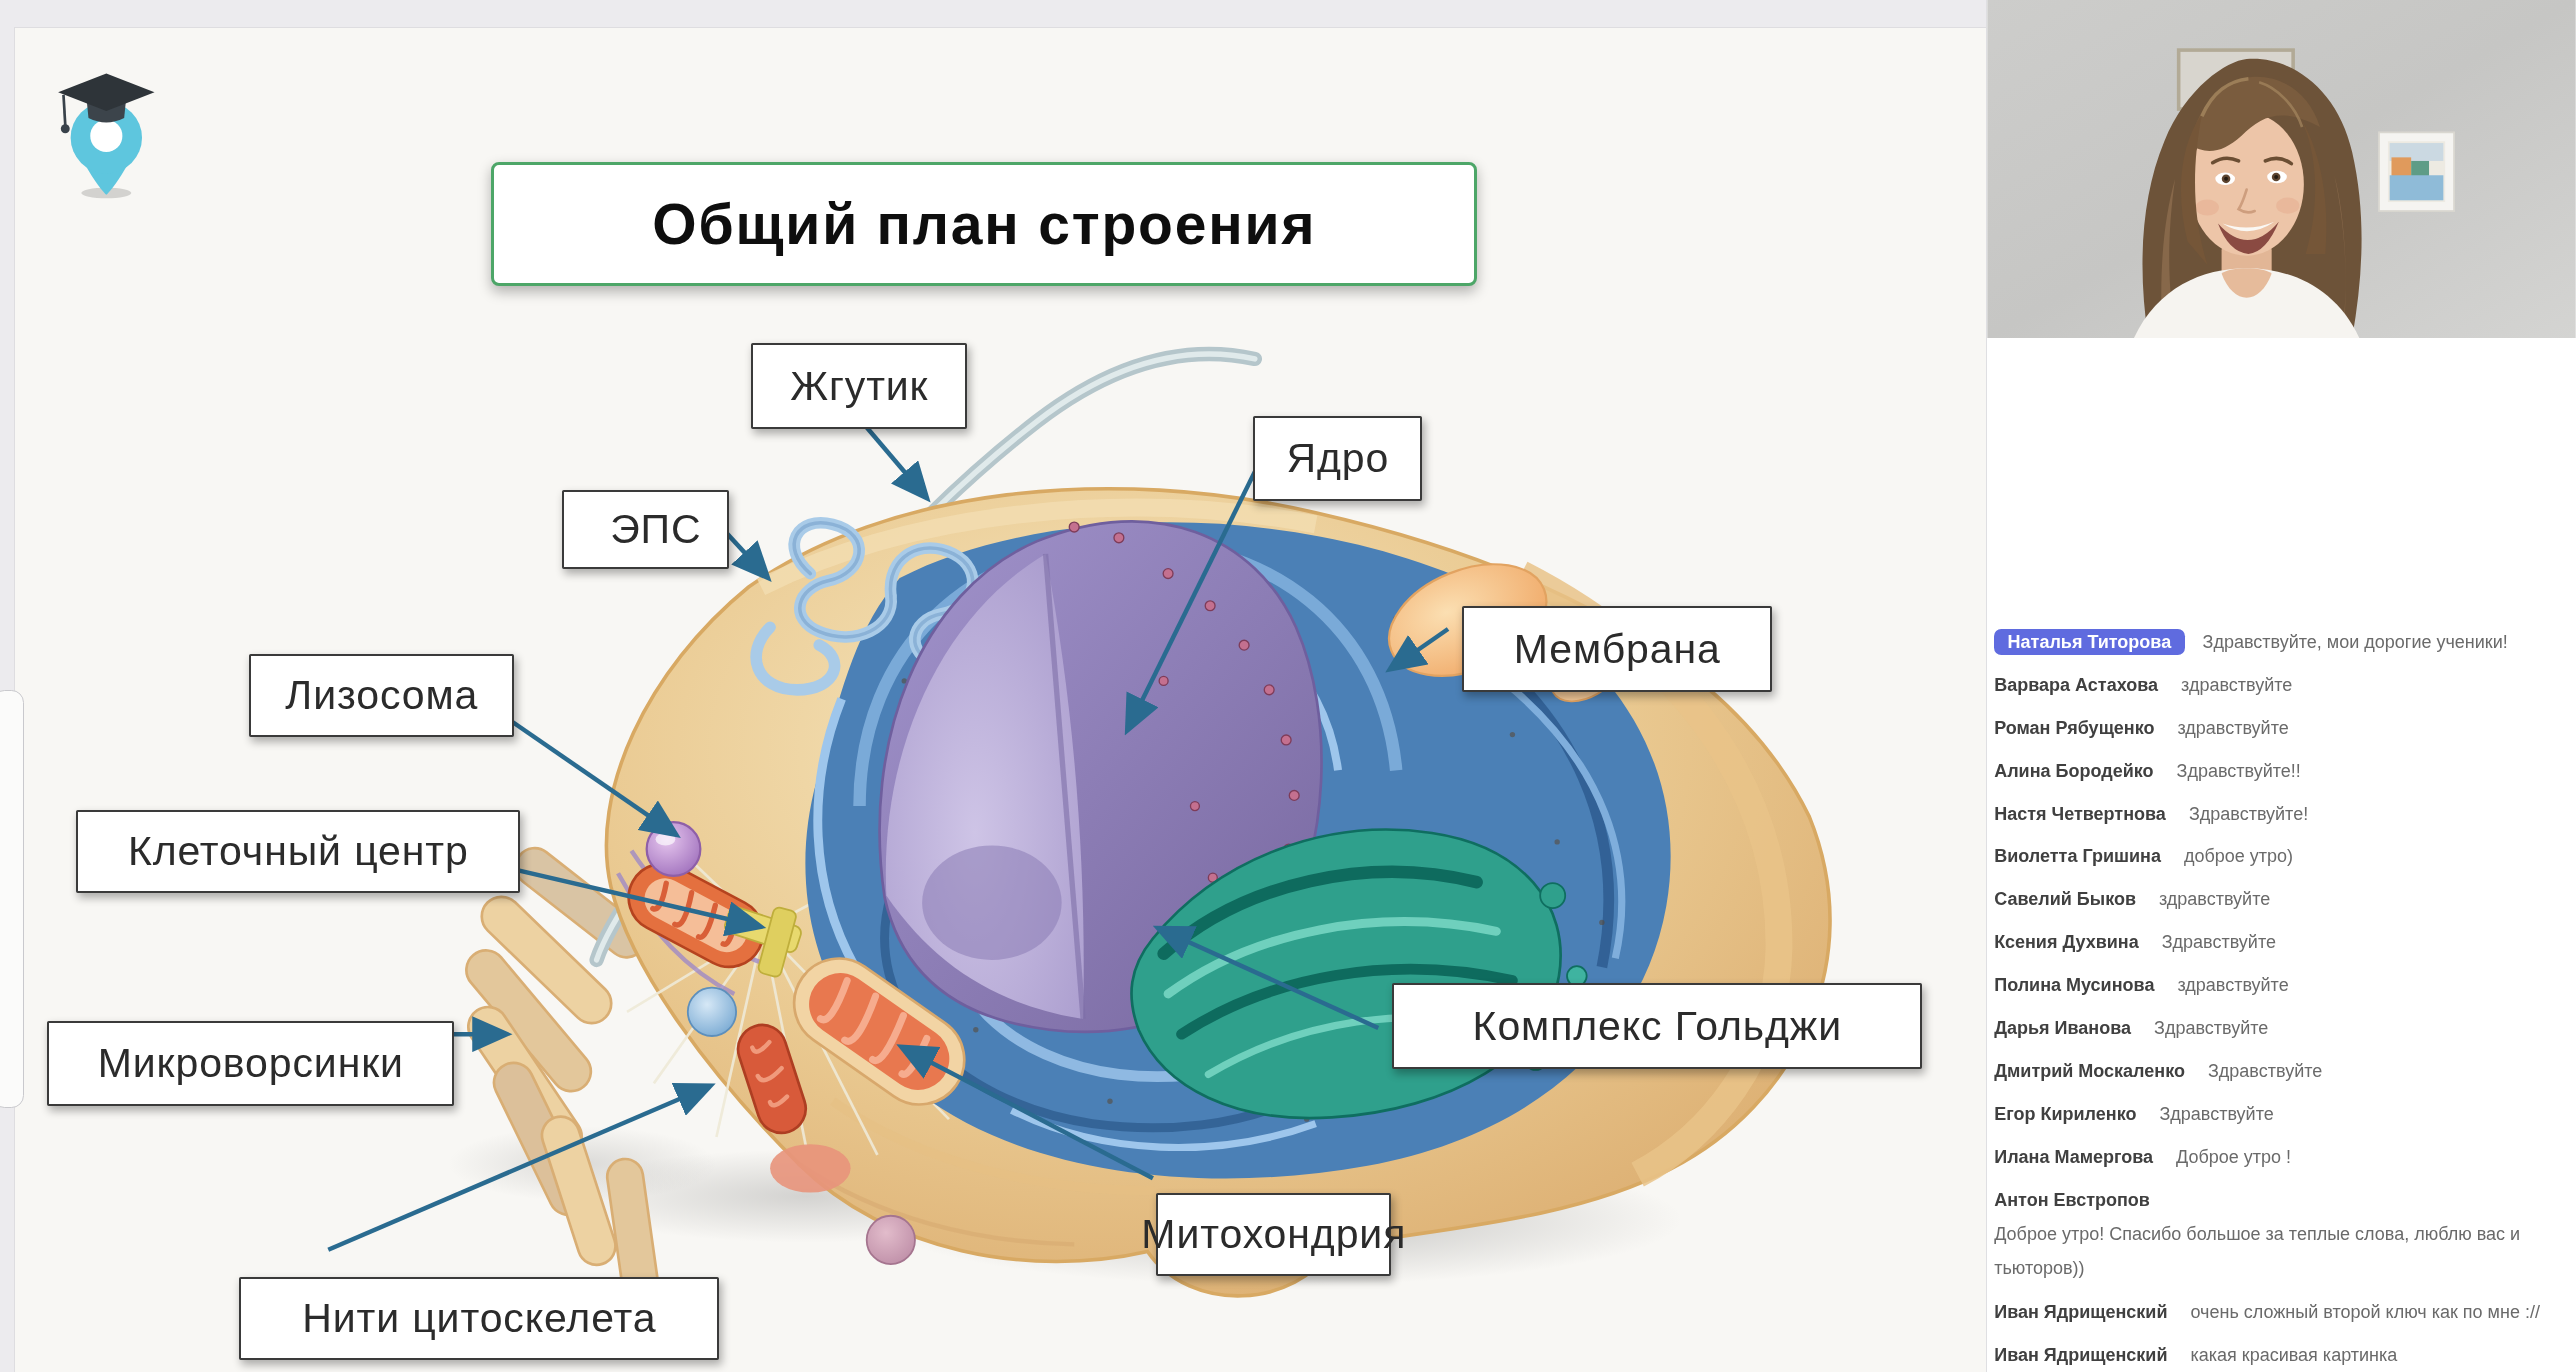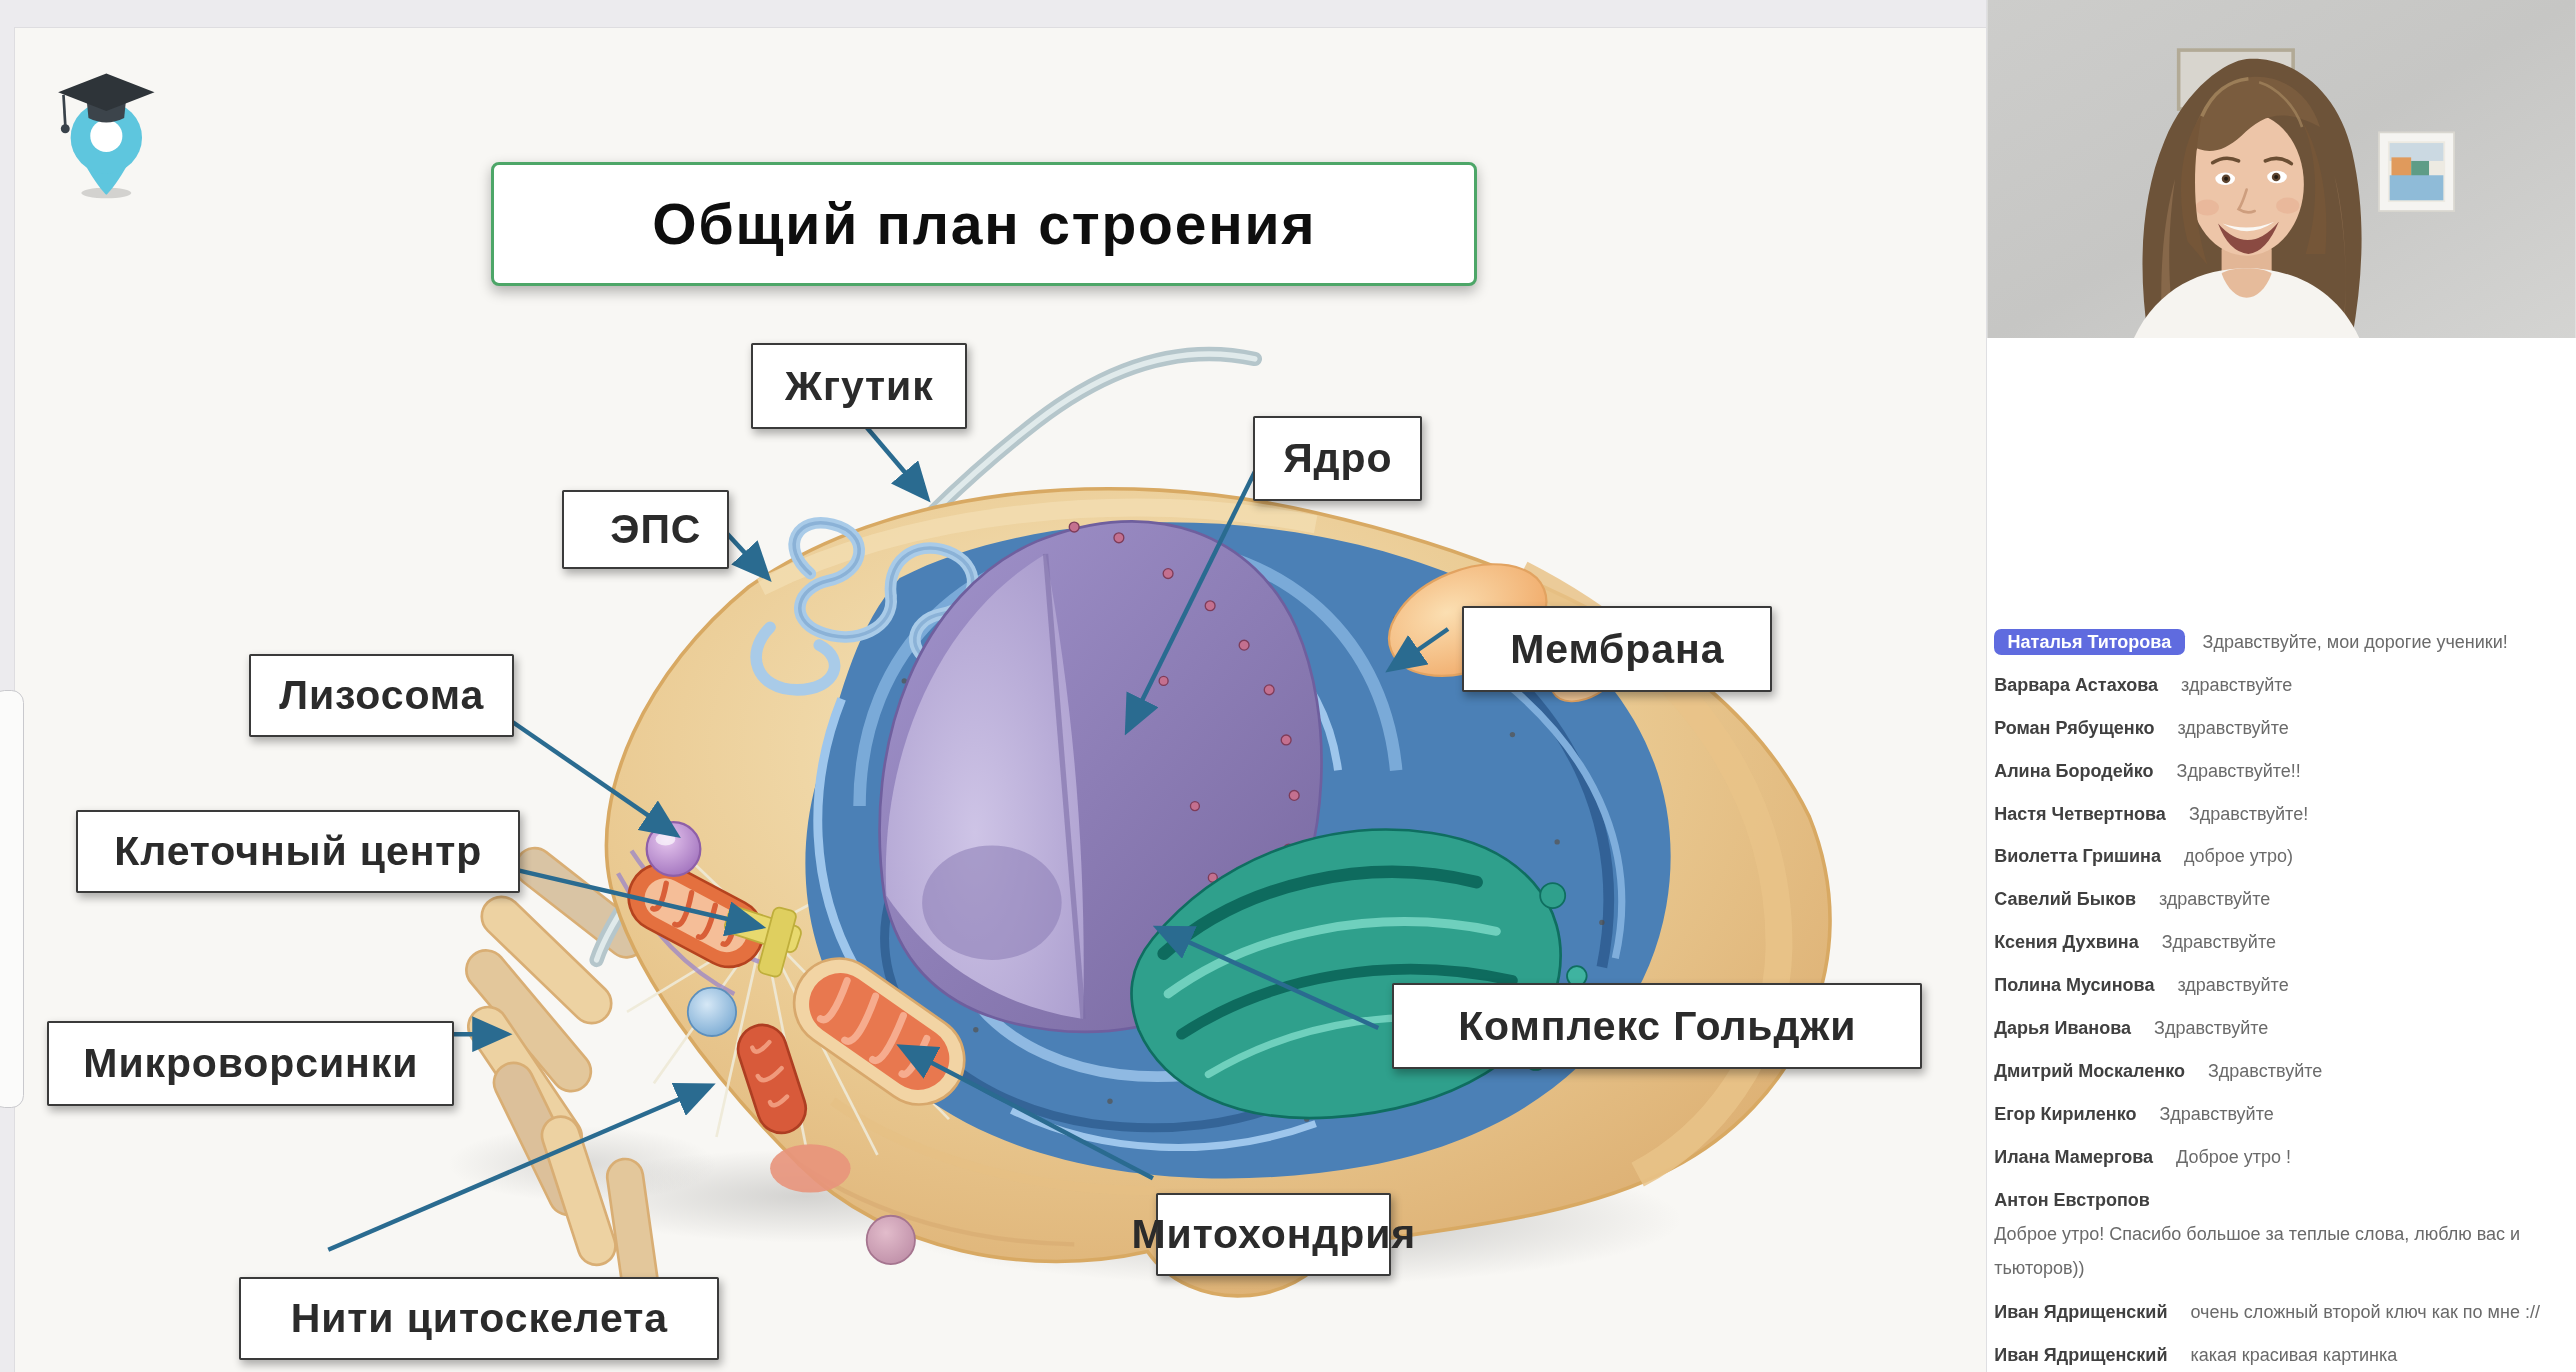--- a/index.html
+++ b/index.html
@@ -10,21 +10,21 @@
     background:#F8F7F4;border-left:0.9px solid #DEDDE0;border-top:0.9px solid #DEDDE0;}
   #edge-handle{position:absolute;left:-23px;top:662px;width:30px;height:416px;
     background:#FBFBFA;border:1.8px solid #C9C9CD;border-radius:12.5px;}
   #logo{position:absolute;left:36px;top:40px;width:116px;height:134px;}
 
   .cell-svg{position:absolute;left:0;top:0;pointer-events:none;}
 
   
   .lbl{position:absolute;background:#FFFFFF;border:2.7px solid #3A3A3A;border-radius:1.8px;
     box-shadow:2.7px 4.5px 8px rgba(0,0,0,.30);display:flex;align-items:center;justify-content:center;
-    color:#2B2B2B;font-size:41px;font-weight:700;letter-spacing:0.9px;white-space:nowrap;}
+    color:#2B2B2B;font-size:41px;font-weight:400;letter-spacing:0.9px;white-space:nowrap;}
   #lbl-zhgutik{left:736px;top:315px;width:212px;height:82px;}
   #lbl-eps{left:547px;top:462px;width:143px;height:75px;padding-left:20px;}
   #lbl-yadro{left:1238px;top:388px;width:165px;height:81px;justify-content:center;}
   #lbl-membrana{left:1447px;top:578px;width:306px;height:82px;}
   #lbl-lizosoma{left:234px;top:626px;width:261px;height:79px;}
   #lbl-kletochny{left:61px;top:782px;width:440px;height:79px;}
   #lbl-mikrovorsinki{left:32px;top:993px;width:403px;height:81px;}
   #lbl-niti{left:224px;top:1249px;width:476px;height:79px;}
   #lbl-goldzhi{left:1377px;top:955px;width:526px;height:82px;}
   #lbl-mitohondriya{left:1141px;top:1165px;width:231px;height:79px;}

